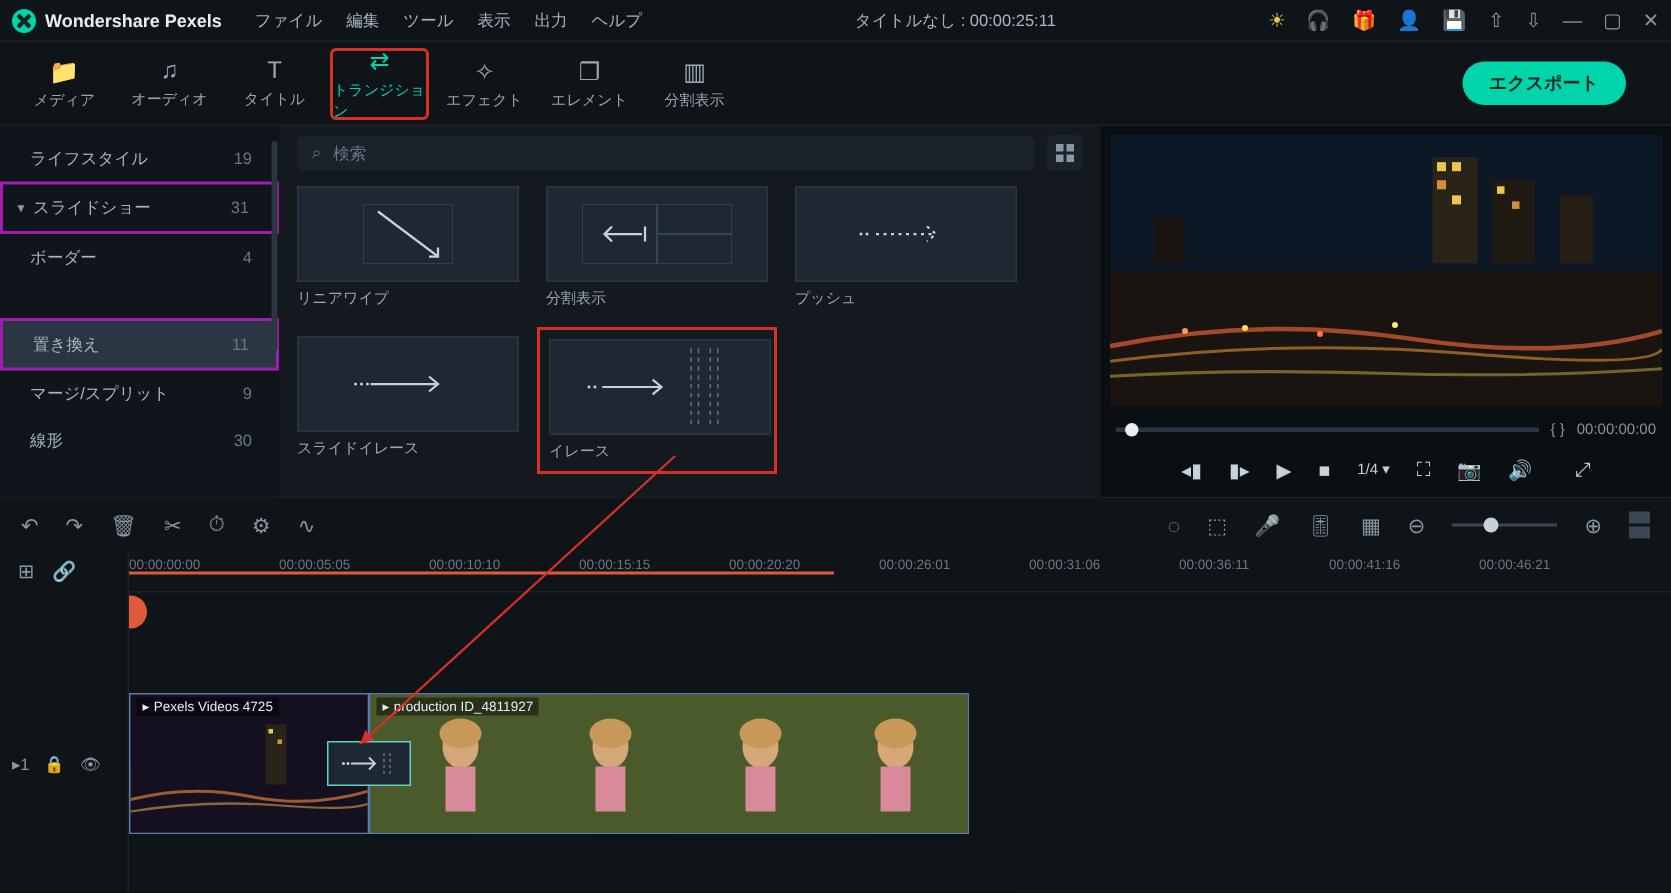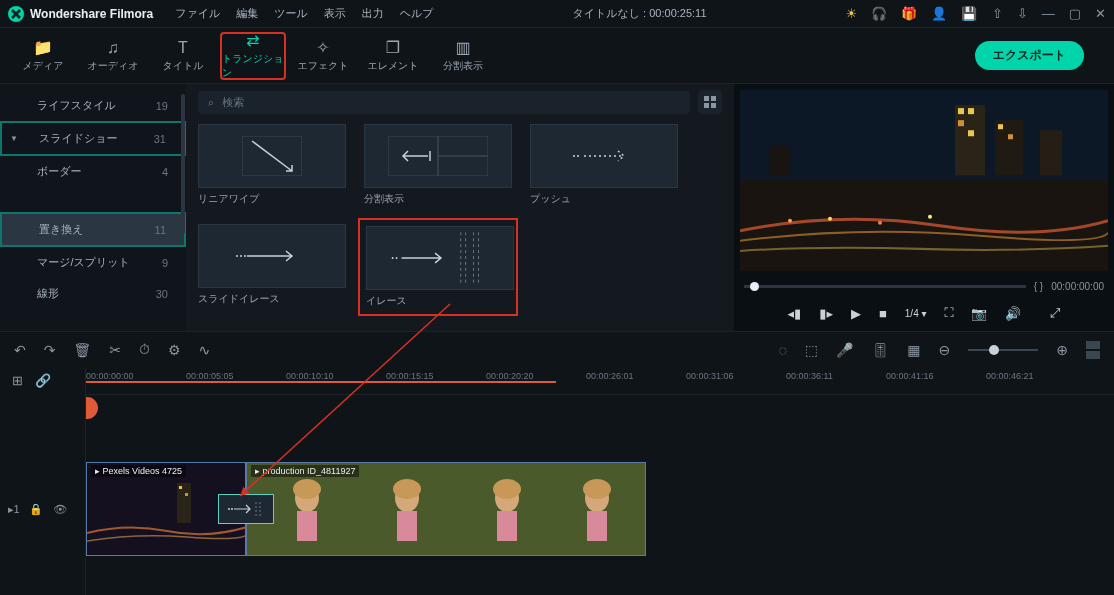--- a/index.html
+++ b/index.html
@@ -20,23 +20,23 @@
 .tab { display: flex; flex-direction: column; align-items: center; justify-content: center; width: 66px; height: 48px; color: #9aa6b2; cursor: pointer; gap: 2px; border-radius: 4px; }
 .tab.active { color: #00d4aa; border: 2px solid #d93025; }
 .tab .tab-ico { font-size: 16px; }
 .tab .tab-lbl { font-size: 10px; }
 .export-btn { margin-left: auto; margin-right: 20px; background: #00d4aa; color: #0a2820; padding: 6px 18px; border-radius: 16px; font-weight: 600; cursor: pointer; font-size: 12px; }
 
 
 .main { display: flex; height: 247px; }
 .browser { display: flex; width: 734px; background: #13191f; }
 .sidebar { width: 186px; background: #0f151b; padding-top: 6px; position: relative; }
-.cat { display: flex; justify-content: space-between; align-items: center; padding: 8px 18px 8px 37px; color: #a8b4c0; cursor: pointer; font-size: 11px; }
+.cat { display: flex; justify-content: space-between; align-items: center; padding: 8px 18px 8px 20px; color: #a8b4c0; cursor: pointer; font-size: 11px; }
 .cat.expanded::before { content: "▼"; position: absolute; left: 10px; font-size: 8px; color: #8a96a2; }
-.cat.hl { border: 2px solid #0f766e; }
+.cat.hl { border: 2px solid #a21caf; }
 .cat.active { background: #2a3642; margin-top: 25px; }
 .cat.active.hl { background: #2a3642; }
 .cat .cnt { color: #6a7682; }
 .sidebar-scroll { position: absolute; right: 1px; top: 10px; width: 4px; height: 140px; background: #2a3642; border-radius: 2px; }
 
 .grid-area { flex: 1; background: #13191f; padding: 4px 12px; position: relative; }
 .search-row { display: flex; align-items: center; height: 28px; gap: 8px; }
 .search-box { flex: 1; display: flex; align-items: center; gap: 8px; background: #1a222b; padding: 4px 10px; border-radius: 4px; color: #6a7682; }
 .grid-toggle { width: 24px; height: 24px; background: #1a222b; border-radius: 4px; display: flex; align-items: center; justify-content: center; cursor: pointer; }
 .thumbs { display: flex; flex-wrap: wrap; gap: 18px 18px; margin-top: 8px; }
@@ -89,21 +89,21 @@
 </head>
 <body>
 
 <div class="titlebar">
   <div class="logo">
     <span class="logo-icon">
       <svg width="10" height="10" viewBox="0 0 10 10">
           <path d="M2 0 L5 3 L8 0 L10 2 L7 5 L10 8 L8 10 L5 7 L2 10 L0 8 L3 5 L0 2 Z" fill="#0a2820"></path>
         </svg>
     </span>
-    <span>Wondershare Filmora</span>
+    <span>Wondershare Pexels</span>
   </div>
   <div class="menu">
     <span>ファイル</span>
     <span>編集</span>
     <span>ツール</span>
     <span>表示</span>
     <span>出力</span>
     <span>ヘルプ</span>
   </div>
   <div class="title-center">タイトルなし : 00:00:25:11</div>

